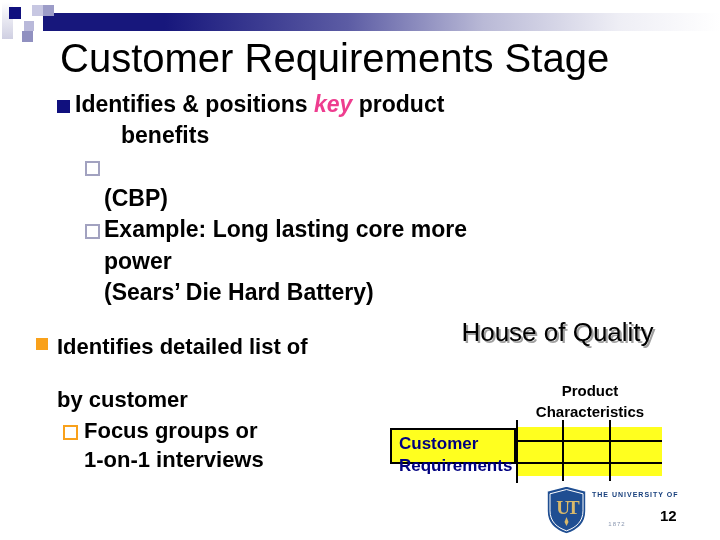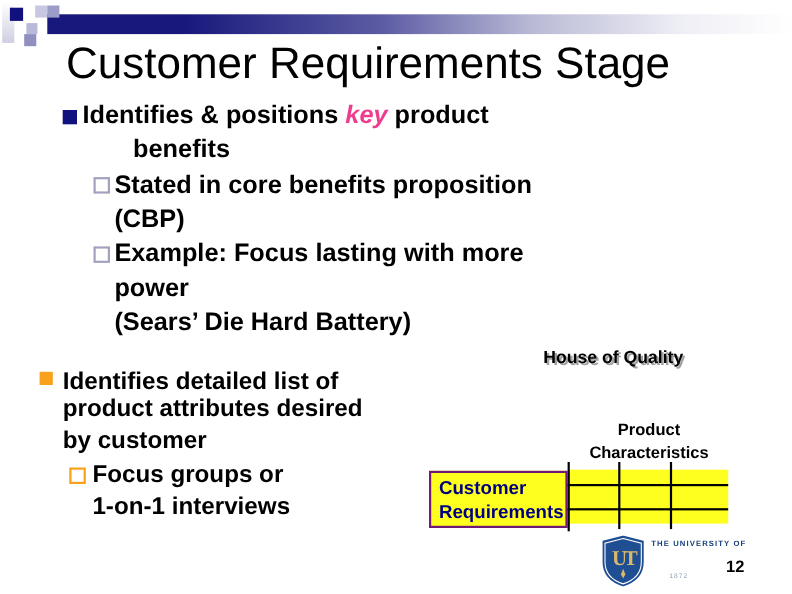--- a/index.html
+++ b/index.html
@@ -38,26 +38,26 @@
   .s2l1{left:104px;top:218px;}
   .s2l2{left:104px;top:250px;}
   .s2l3{left:104px;top:281px;}
   .b2l1{left:57px;top:319px;margin-top:17px;}
   .b2l2{left:57px;top:360px;}
   .b2l3{left:57px;top:389px;}
   .s3l1{left:84px;top:420px;}
   .s3l2{left:84px;top:449px;}
   
   .hoq-title{position:absolute;left:440px;top:317px;width:235px;text-align:center;
-    font-size:16px;font-weight:bold;color:#000;white-space:nowrap;
+    font-size:26px;font-weight:normal;color:#000;white-space:nowrap;
     text-shadow:2px 2px 0 var(--shadow_gray,#A0A0A0);}
   .hoq-colhdr{position:absolute;left:517px;top:380px;width:146px;text-align:center;
     font-size:15px;font-weight:bold;color:#000;line-height:21px;}
-  .hoq-rowbox{position:absolute;left:390px;top:428px;width:126px;height:52px;
-    box-sizing:border-box;background:var(--yellow,#FFFF1F);border:2px solid #701a75;
+  .hoq-rowbox{position:absolute;left:390px;top:428px;width:126px;height:36px;
+    box-sizing:border-box;background:var(--yellow,#FFFF1F);border:2px solid #000000;
     padding:3px 0 0 7px;font-size:17px;font-weight:bold;line-height:22px;
     color:var(--req_navy,#000080);}
   .hoq-grid-bg{position:absolute;left:516px;top:427px;width:146px;height:49px;
     background:var(--yellow,#FFFF1F);}
   .gline{position:absolute;background:#000;}
   .v1{left:516px;top:420px;width:2px;height:63px;}
   .v2{left:562px;top:420px;width:2px;height:61px;}
   .v3{left:609px;top:420px;width:2px;height:61px;}
   .h1{left:516px;top:440px;width:146px;height:2px;}
   .h2{left:516px;top:462px;width:146px;height:2px;}
@@ -84,31 +84,29 @@
   <div class="sq sq-d"></div>
   <div class="sq sq-e"></div>
 
   <h1 class="title">Customer Requirements Stage</h1>
 
   <div class="mk mk-b1"></div>
   <div class="t1 b1l1"><span>Identifies &amp; positions </span><span class="key">key</span><span> product</span></div>
   <div class="t1 b1l2">benefits</div>
 
   <div class="mk mk-s1"></div>
-  <div class="t1 s1l1">Stated in core benefits proposition</div>
   <div class="t1 s1l2">(CBP)</div>
 
   <div class="mk mk-s2"></div>
-  <div class="t1 s2l1">Example: Focus lasting with more</div>
+  <div class="t1 s2l1">Example: Long lasting core more</div>
   <div class="t1 s2l2">power</div>
   <div class="t1 s2l3">(Sears’ Die Hard Battery)</div>
 
   <div class="mk mk-b2"></div>
   <div class="t2 b2l1">Identifies detailed list of</div>
-  <div class="t2 b2l2">product attributes desired</div>
   <div class="t2 b2l3">by customer</div>
 
   <div class="mk mk-s3"></div>
   <div class="t2 s3l1">Focus groups or</div>
   <div class="t2 s3l2">1-on-1 interviews</div>
 
   <div class="hoq-title">House of Quality</div>
   <div class="hoq-colhdr">
     <div>Product</div>
     <div>Characteristics</div>

